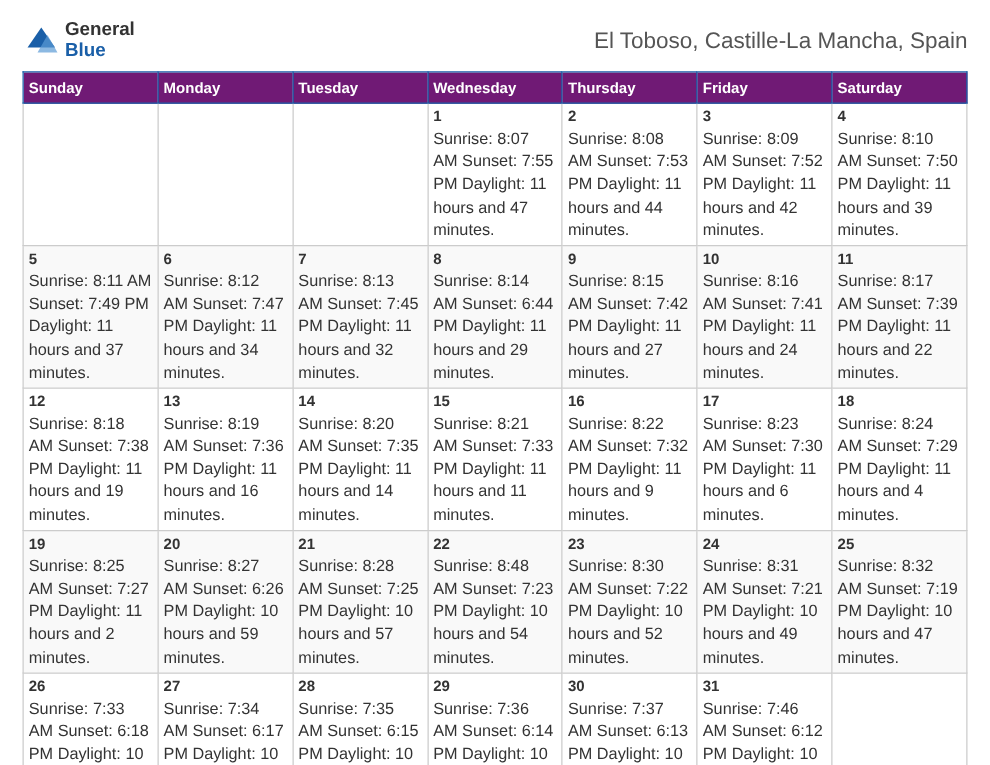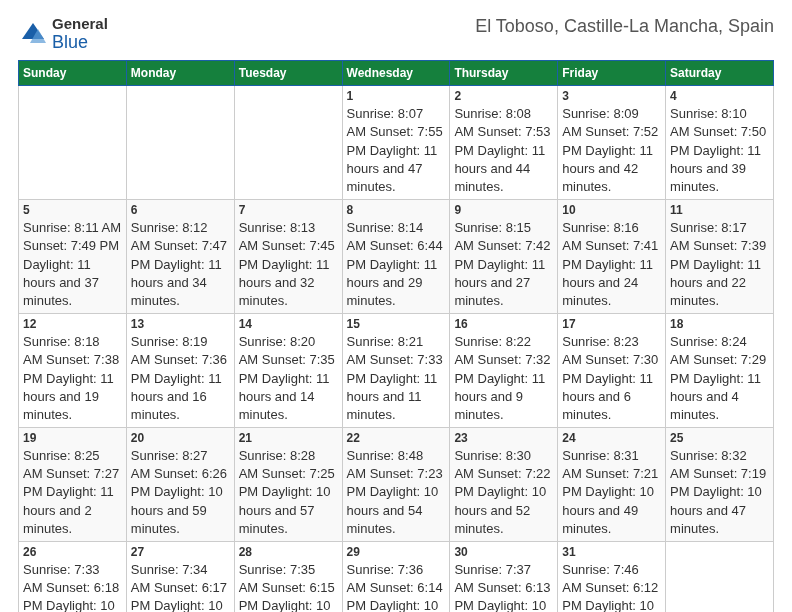--- a/index.html
+++ b/index.html
@@ -13,41 +13,41 @@
     .page {
       width: 792px;
       height: 612px;
       padding: 16px 18px 10px 18px;
       display: flex;
       flex-direction: column;
     }
     .header {
       display: flex;
       justify-content: space-between;
-      align-items: flex-start;
+      align-items: center;
       margin-bottom: 8px;
     }
     .logo {
       display: flex;
       align-items: center;
       gap: 4px;
     }
     .logo-text {
       display: flex;
       flex-direction: column;
       line-height: 1.1;
     }
     .logo-general {
       font-size: 15px;
       font-weight: bold;
       color: #333;
     }
     .logo-blue {
-      font-size: 18px;
-      font-weight: normal;
+      font-size: 15px;
+      font-weight: bold;
       color: #1a5fa8;
     }
     .logo-icon {
       width: 30px;
       height: 30px;
     }
     .title-block {
       text-align: right;
     }
     .month-title {
@@ -61,21 +61,21 @@
       color: #555;
     }
     .calendar {
       flex: 1;
       border: 1px solid #ccc;
       border-collapse: collapse;
       width: 100%;
       table-layout: fixed;
     }
     .calendar th {
-      background: #15803d;
+      background: #701a75;
       color: #fff;
       font-size: 12px;
       font-weight: bold;
       padding: 5px 4px;
       text-align: left;
       border: 1px solid #1a5fa8;
     }
     .calendar td {
       vertical-align: top;
       border: 1px solid #ccc;

